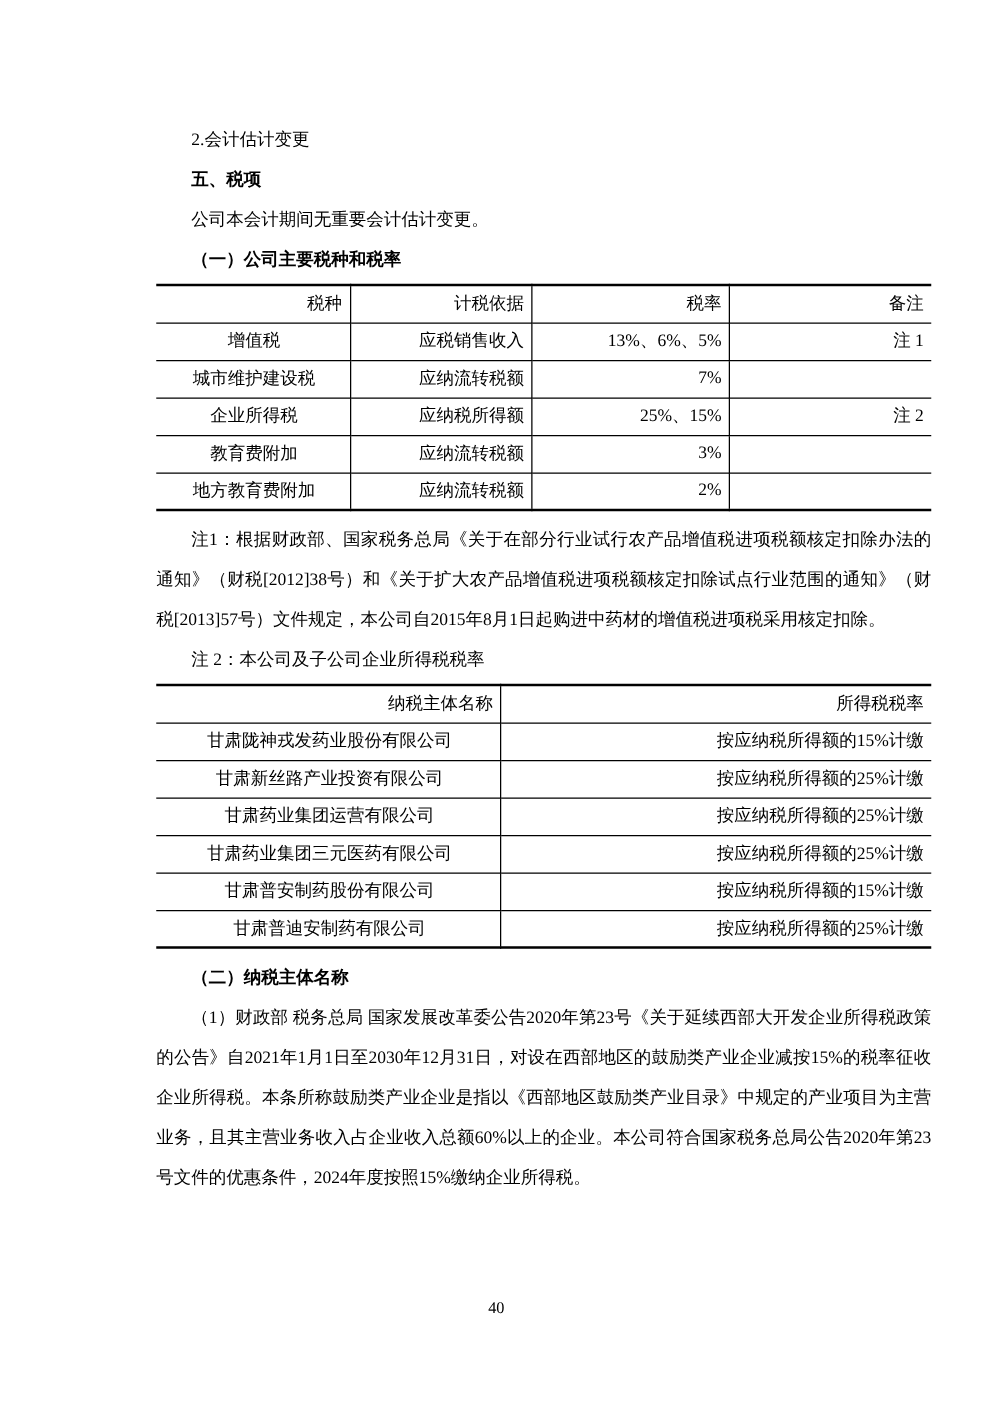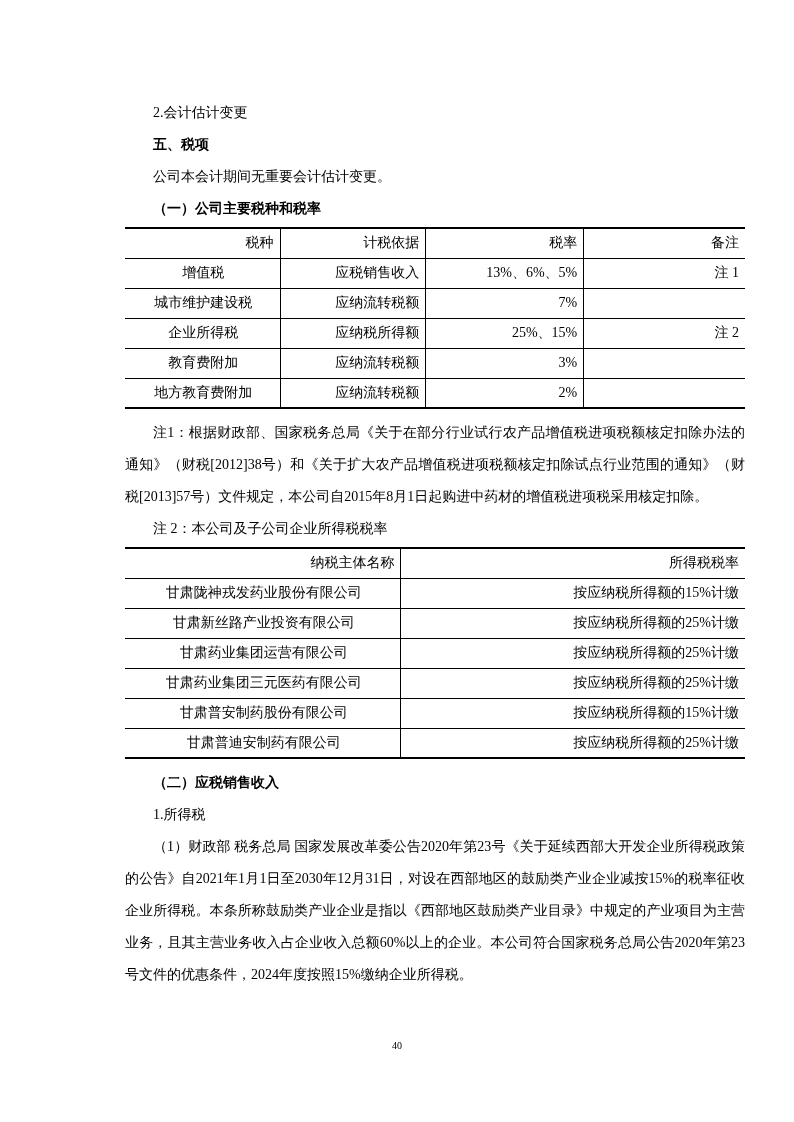--- a/index.html
+++ b/index.html
@@ -53,21 +53,21 @@
   .tbl1 col.c2 { width: 25.5%; }
   .tbl1 col.c3 { width: 26%; }
   .tbl2 col.c0 { width: 44.5%; }
   .tbl2 col.c1 { width: 55.5%; }
   .page-number {
     position: absolute;
     top: 1036px;
     left: 0;
     width: 794px;
     text-align: center;
-    font-size: 10px;
+    font-size: 13px;
     line-height: 20px;
   }
 </style>
 </head>
 <body>
 
 <div class="page-content">
 
   <p class="para indent">2.会计估计变更</p>
   <p class="para indent bold">五、税项</p>
@@ -158,19 +158,18 @@
         <td class="c-left">甘肃普安制药股份有限公司</td>
         <td>按应纳税所得额的15%计缴</td>
       </tr>
       <tr>
         <td class="c-left">甘肃普迪安制药有限公司</td>
         <td>按应纳税所得额的25%计缴</td>
       </tr>
     </tbody>
   </table>
 
-  <p class="para indent bold">（二）应税销售收入</p>
-  <p class="para indent">1.所得税</p>
+  <p class="para indent bold">（二）纳税主体名称</p>
   <p class="para indent">（1）财政部 税务总局 国家发展改革委公告2020年第23号《关于延续西部大开发企业所得税政策的公告》自2021年1月1日至2030年12月31日，对设在西部地区的鼓励类产业企业减按15%的税率征收企业所得税。本条所称鼓励类产业企业是指以《西部地区鼓励类产业目录》中规定的产业项目为主营业务，且其主营业务收入占企业收入总额60%以上的企业。本公司符合国家税务总局公告2020年第23号文件的优惠条件，2024年度按照15%缴纳企业所得税。</p>
 
 </div>
 
 <div class="page-number">40</div>
 
 </body></html>

